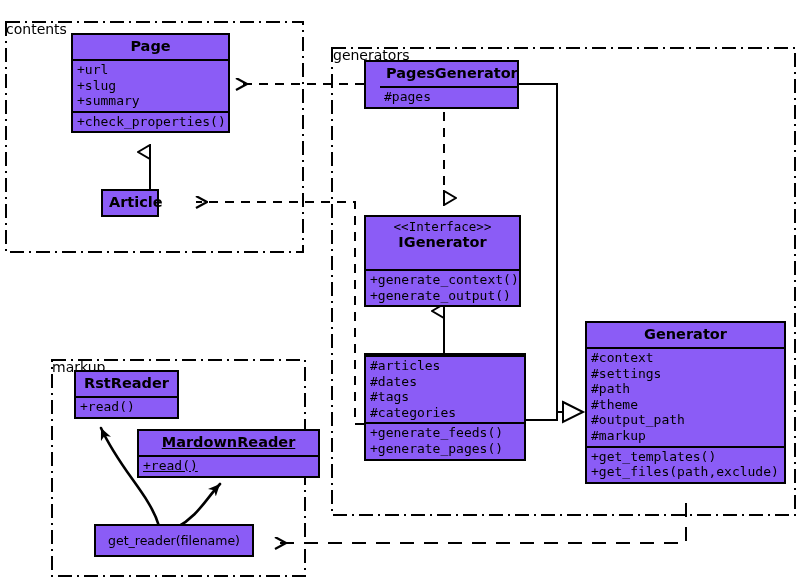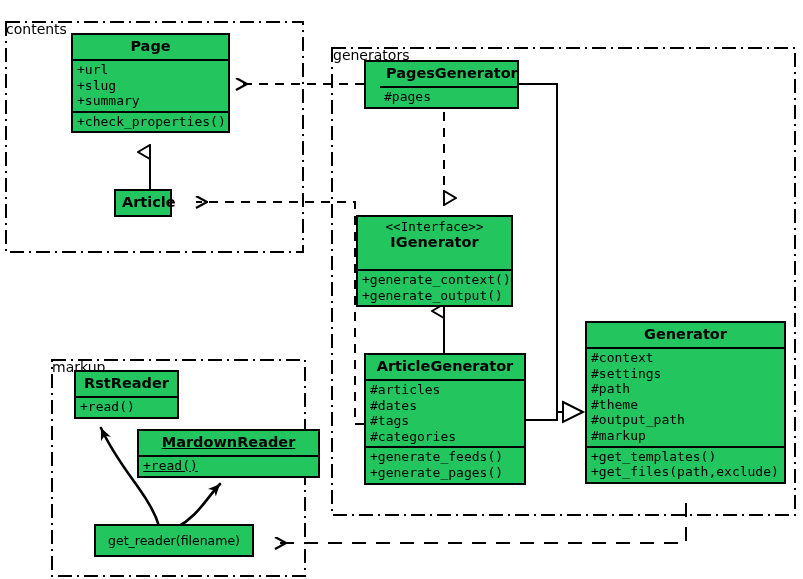--- a/index.html
+++ b/index.html
@@ -32,21 +32,21 @@
     font-family: "DejaVu Sans", sans-serif;
     font-size: 14px;
     color: #000;
     white-space: nowrap;
     line-height: 14px;
     margin-top: 20px;
   }
   
   .umlbox {
     position: absolute;
-    background: #22c55e;
+    background: #8b5cf6;
     border: 2px solid #000000;
     box-sizing: border-box;
     z-index: 5;
   }
   .uml-name {
     font-family: "DejaVu Sans", sans-serif;
     font-weight: bold;
     font-size: 14.5px;
     text-align: center;
     padding: 4px 6px 5px 6px;
@@ -165,42 +165,41 @@
     <div class="uml-sec">
       <div class="uml-item">+url</div>
       <div class="uml-item">+slug</div>
       <div class="uml-item">+summary</div>
     </div>
     <div class="uml-sec">
       <div class="uml-item">+check_properties()</div>
     </div>
   </div>
 
-  <div class="umlbox" style="left:114px; top:189px; width:58px;">
+  <div class="umlbox" style="left:101px; top:189px; width:58px;">
     <div class="uml-name">Article</div>
   </div>
 
   <div class="umlbox" style="left:364px; top:60px; width:155px;padding-left:14px;">
     <div class="uml-name">PagesGenerator</div>
     <div class="uml-sec">
       <div class="uml-item">#pages</div>
     </div>
   </div>
 
-  <div class="umlbox" style="left:356px; top:215px; width:157px;">
+  <div class="umlbox" style="left:364px; top:215px; width:157px;">
     <div class="uml-stereo">&lt;&lt;Interface&gt;&gt;</div>
     <div class="uml-name nogap" style="padding-top:1px; padding-bottom:19px;">IGenerator</div>
     <div class="uml-sec">
       <div class="uml-item">+generate_context()</div>
       <div class="uml-item">+generate_output()</div>
     </div>
   </div>
 
   <div class="umlbox" style="left:364px; top:353px; width:162px;">
-    <div class="uml-name">ArticleGenerator</div>
     <div class="uml-sec">
       <div class="uml-item">#articles</div>
       <div class="uml-item">#dates</div>
       <div class="uml-item">#tags</div>
       <div class="uml-item">#categories</div>
     </div>
     <div class="uml-sec">
       <div class="uml-item">+generate_feeds()</div>
       <div class="uml-item">+generate_pages()</div>
     </div>

